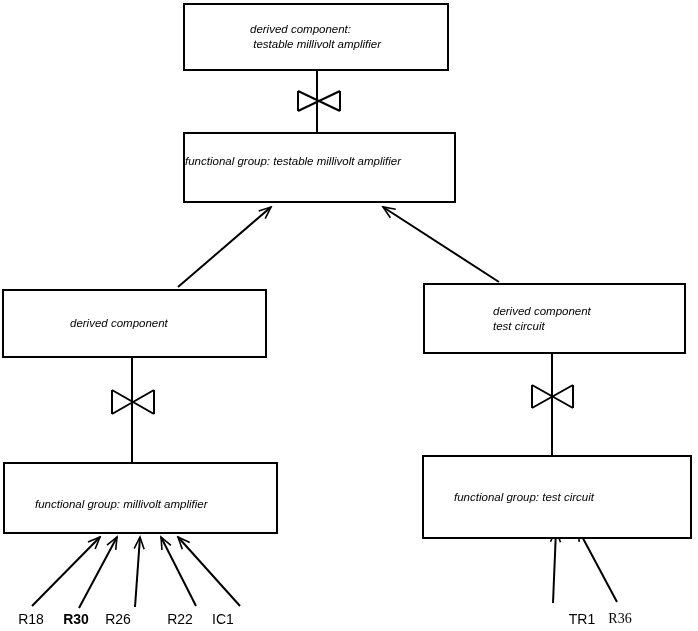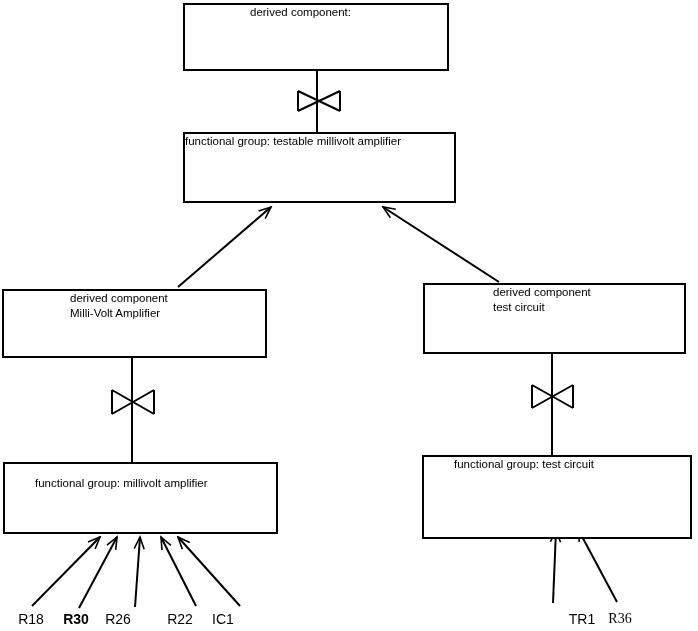--- a/index.html
+++ b/index.html
@@ -17,23 +17,24 @@
     left: 0; top: 0;
     width: 698px; height: 631px;
   }
   .box {
     position: absolute;
     box-sizing: border-box;
     border: 2px solid #000000;
     background: #ffffff;
     display: flex;
     flex-direction: column;
-    justify-content: flex-start;
+    justify-content: center;
     font-size: 11.5px;
     line-height: 15px;
+    font-style: italic;
   }
   .box .bline { white-space: pre; }
   #box-top-derived      { left:183px; top:3px;   width:266px; height:68px; padding-left:65px; }
   #box-top-functional   { left:183px; top:132px; width:273px; height:71px;  padding-bottom:12px; }
   #box-left-derived     { left:2px;   top:289px; width:265px; height:69px; padding-left:66px; }
   #box-right-derived    { left:423px; top:283px; width:263px; height:71px; padding-left:68px; }
   #box-left-functional  { left:3px;   top:462px; width:275px; height:72px; padding-left:30px; padding-top:12px; }
   #box-right-functional { left:422px; top:455px; width:270px; height:84px; padding-left:30px; }
   .leaf-label {
     position: absolute;
@@ -93,29 +94,29 @@
     </g>
 
     <g stroke="#000000" stroke-width="2" fill="none">
       <line x1="553" y1="603" x2="556" y2="530" marker-end="url(#oarrow)"></line>
       <line x1="617" y1="602" x2="578" y2="529" marker-end="url(#oarrow)"></line>
     </g>
   </svg>
 
   <div class="box" id="box-top-derived">
     <div class="bline">derived component:</div>
+    <div class="bline"> testable millivolt amplifier</div>
   </div>
 
   <div class="box" id="box-top-functional">
     <div class="bline">functional group: testable millivolt amplifier</div>
   </div>
 
   <div class="box" id="box-left-derived">
     <div class="bline">derived component</div>
-    <div class="bline">Milli-Volt Amplifier</div>
   </div>
 
   <div class="box" id="box-right-derived">
     <div class="bline">derived component</div>
     <div class="bline">test circuit</div>
   </div>
 
   <div class="box" id="box-left-functional">
     <div class="bline">functional group: millivolt amplifier</div>
   </div>

